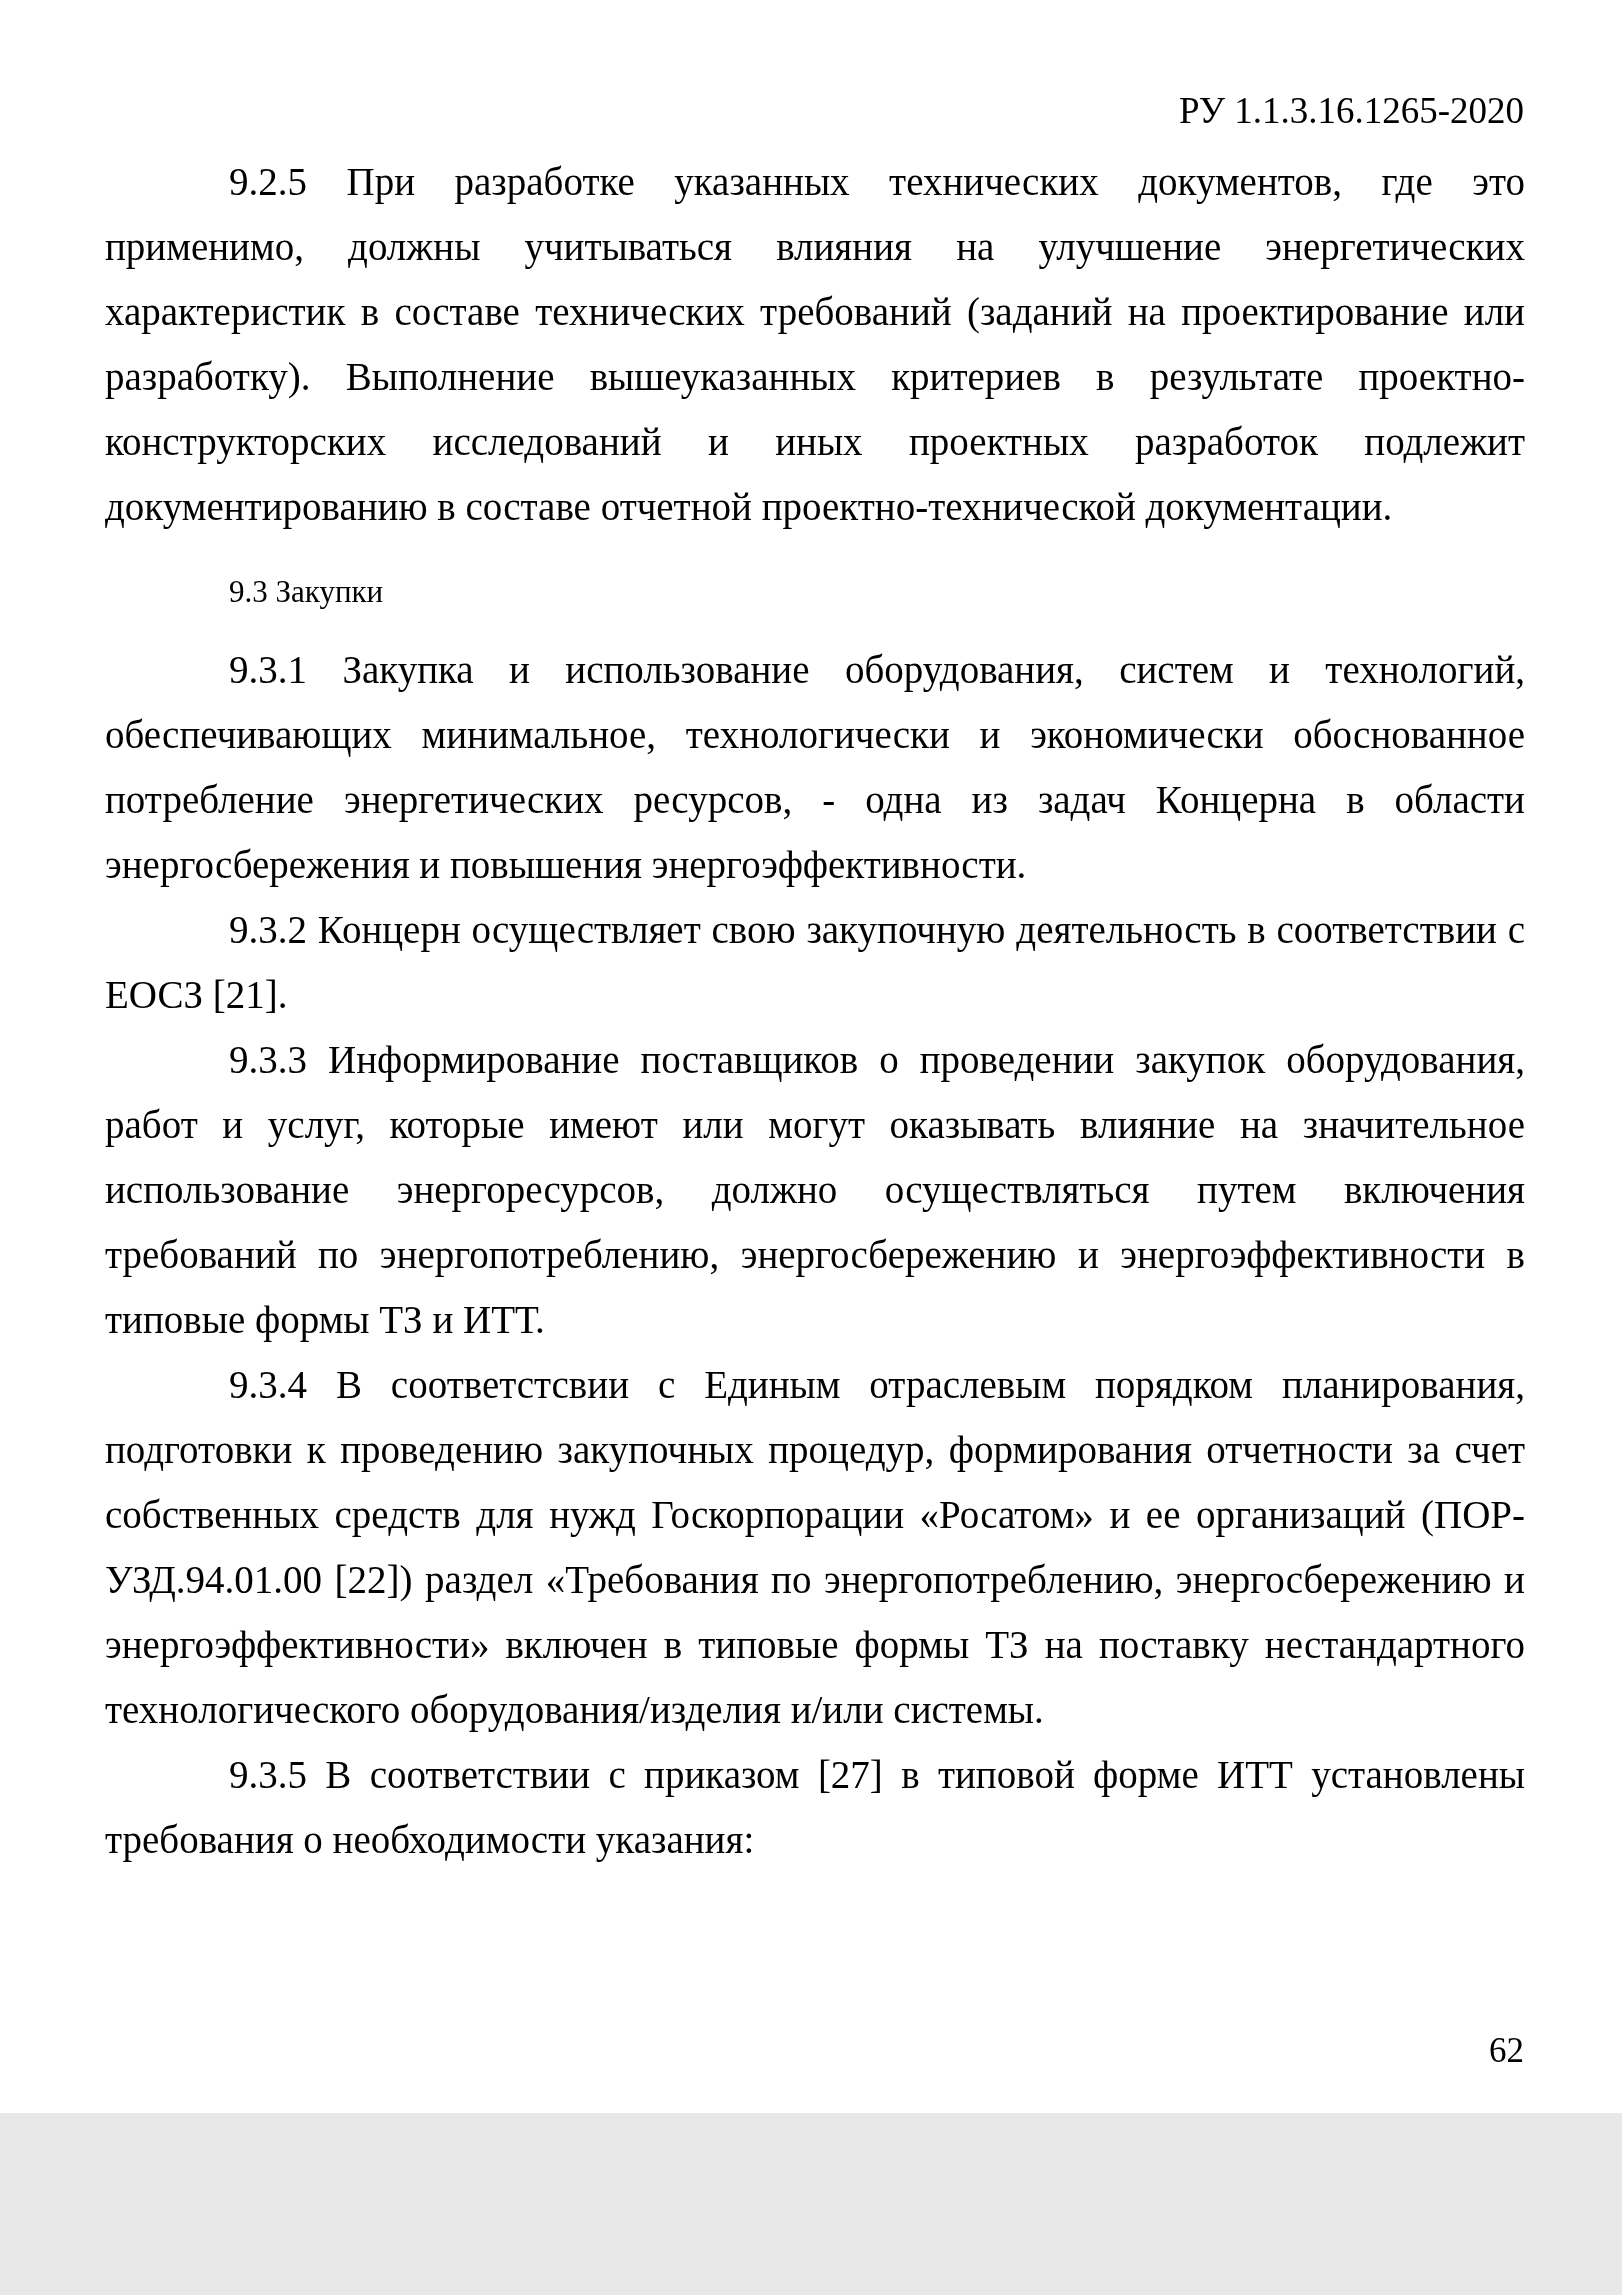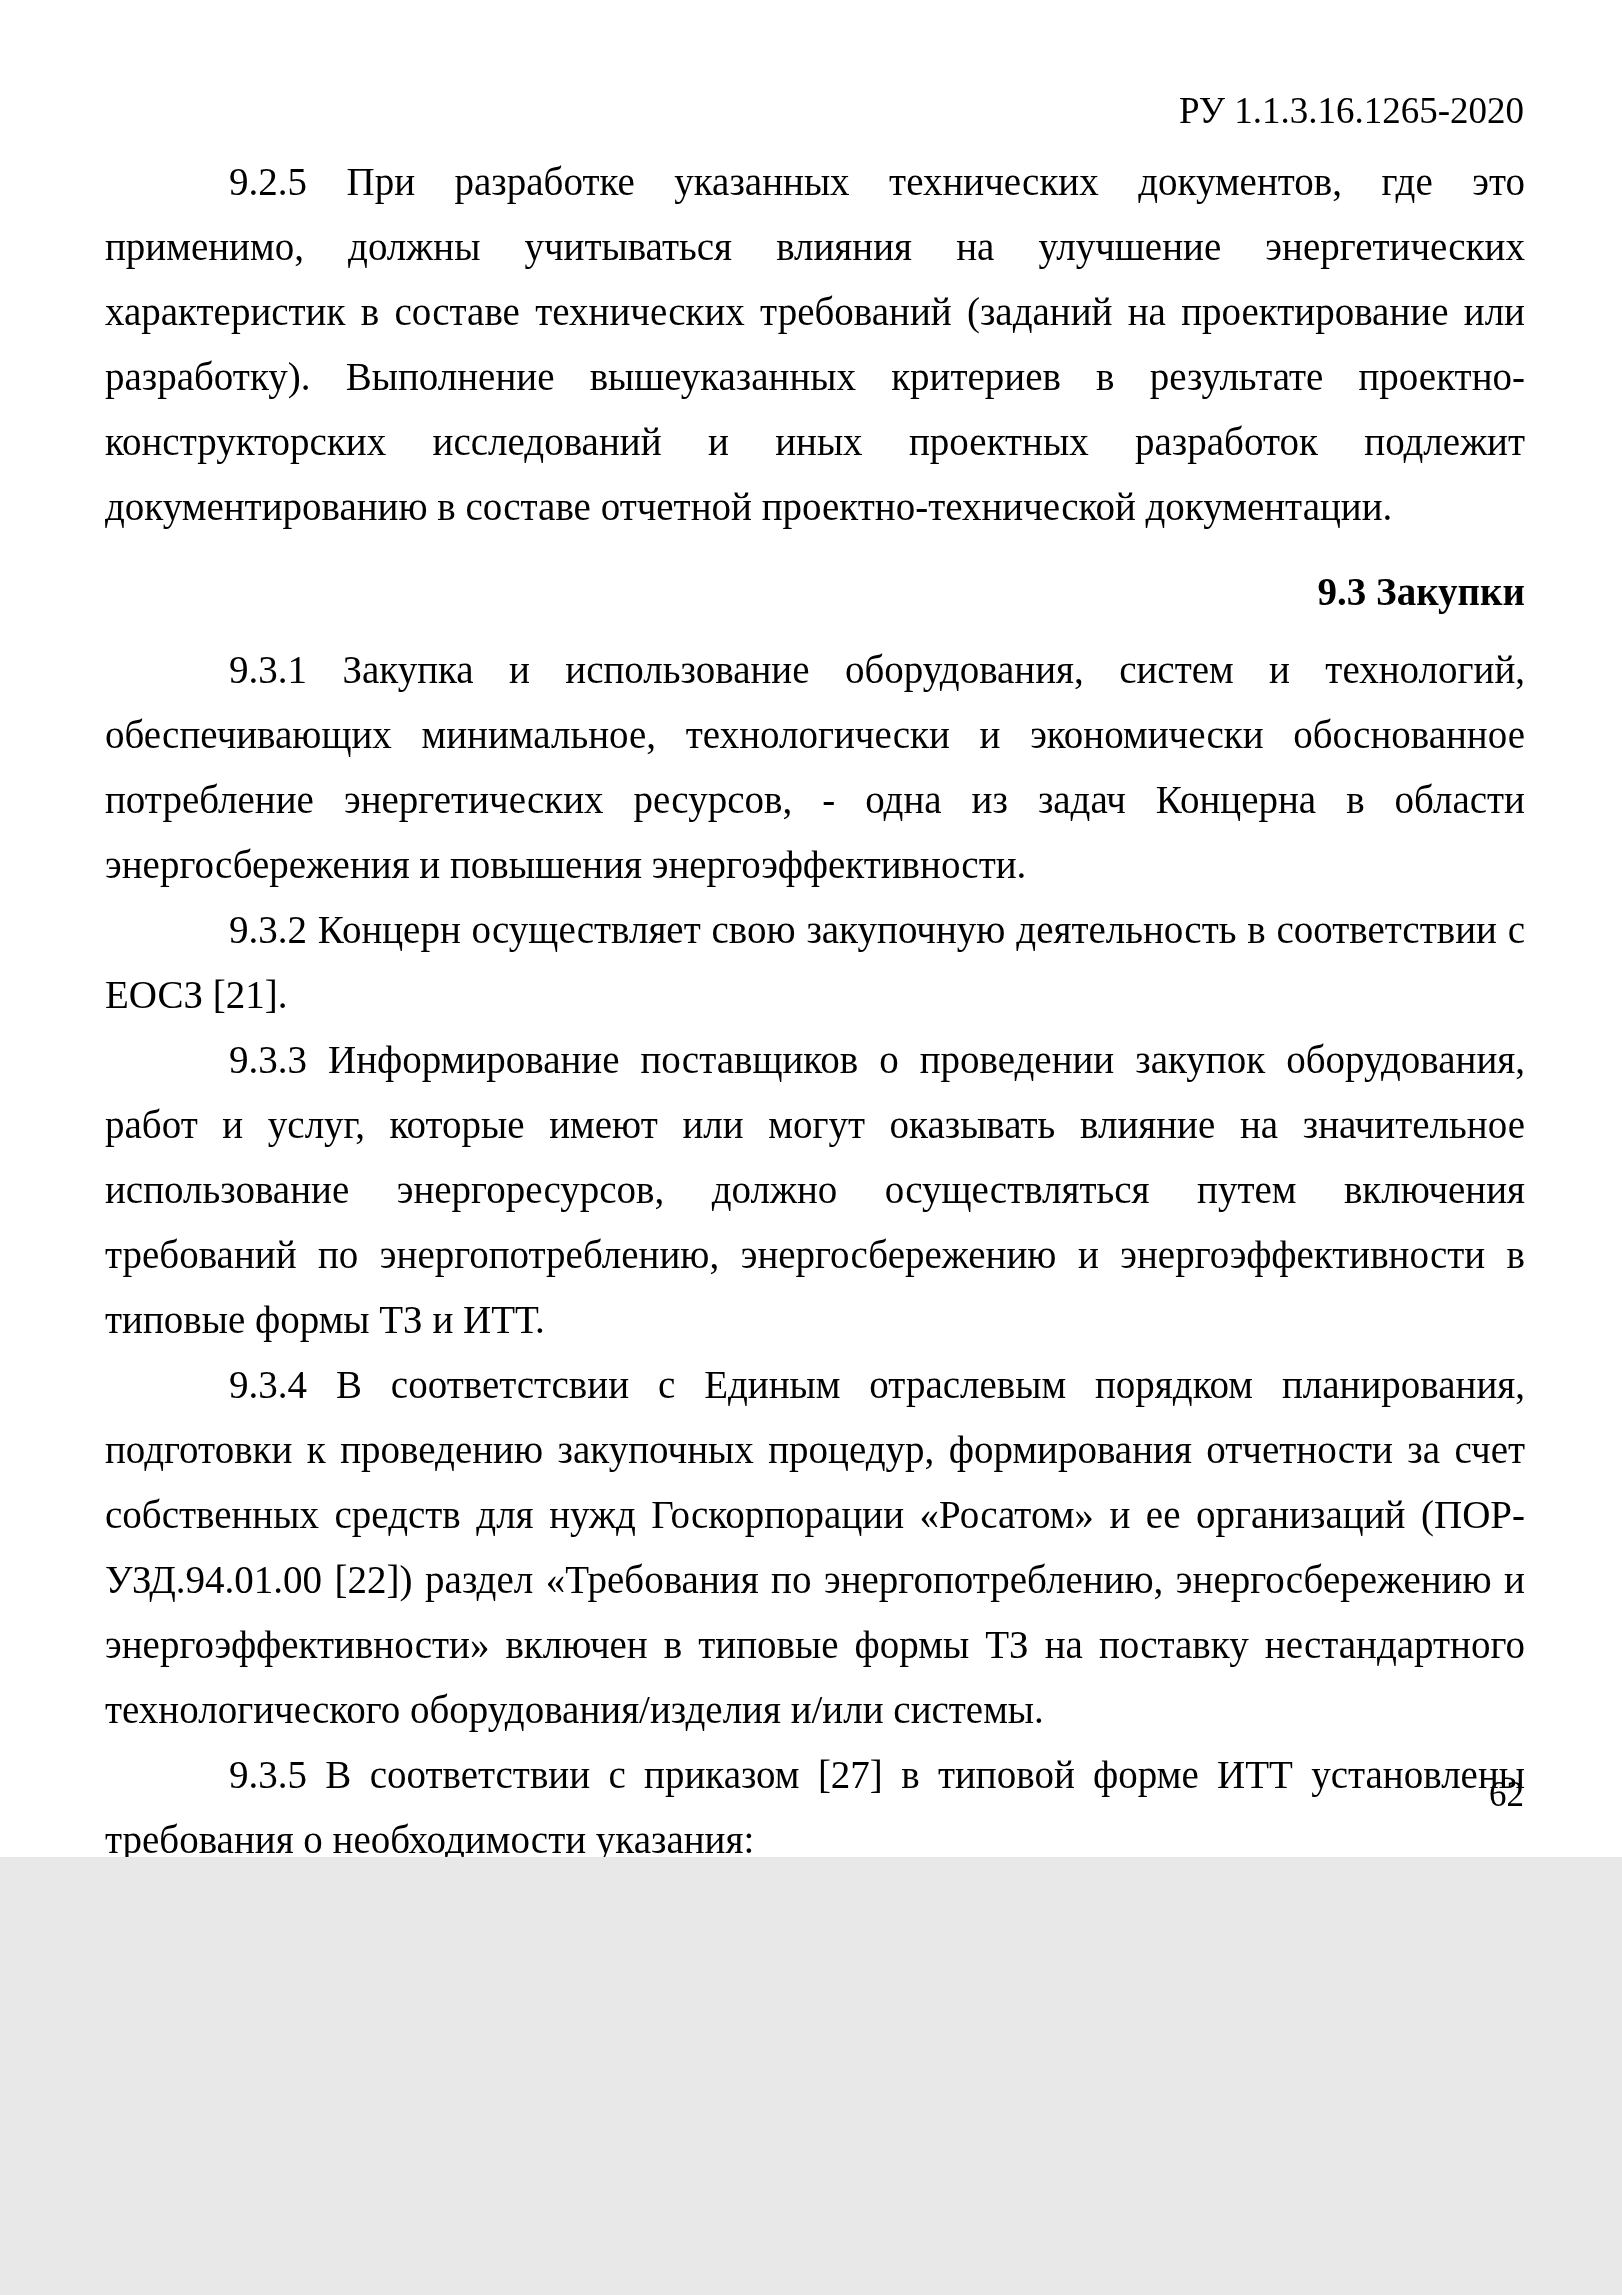--- a/index.html
+++ b/index.html
@@ -3,21 +3,21 @@
 <meta charset="utf-8">
 <style>
   html, body {
     margin: 0;
     padding: 0;
     background: #e8e8e8;
   }
   .page {
     position: relative;
     width: 1623px;
-    height: 1857px;
+    height: 2113px;
     margin: 0 auto;
     background: #ffffff;
     color: #000000;
     font-family: "Liberation Serif", "DejaVu Serif", serif;
     overflow: hidden;
   }
   .doc-header {
     position: absolute;
     top: 90px;
     right: 99px;
@@ -37,25 +37,25 @@
     font-size: 39px;
     line-height: 65px;
     text-align: justify;
     text-indent: 124px;
   }
   .content p.no-indent {
     text-indent: 0;
   }
   .content .section-heading {
     margin: 19.6px 0 13px 0;
-    font-size: 39px;
+    font-size: 31px;
     line-height: 65px;
-    font-weight: bold;
+    font-weight: normal;
     text-indent: 124px;
-    text-align: right;
+    text-align: left;
   }
   .page-number {
     position: absolute;
     right: 99px;
     bottom: 43px;
     font-size: 35px;
     line-height: 39px;
   }
 </style>
 </head>

